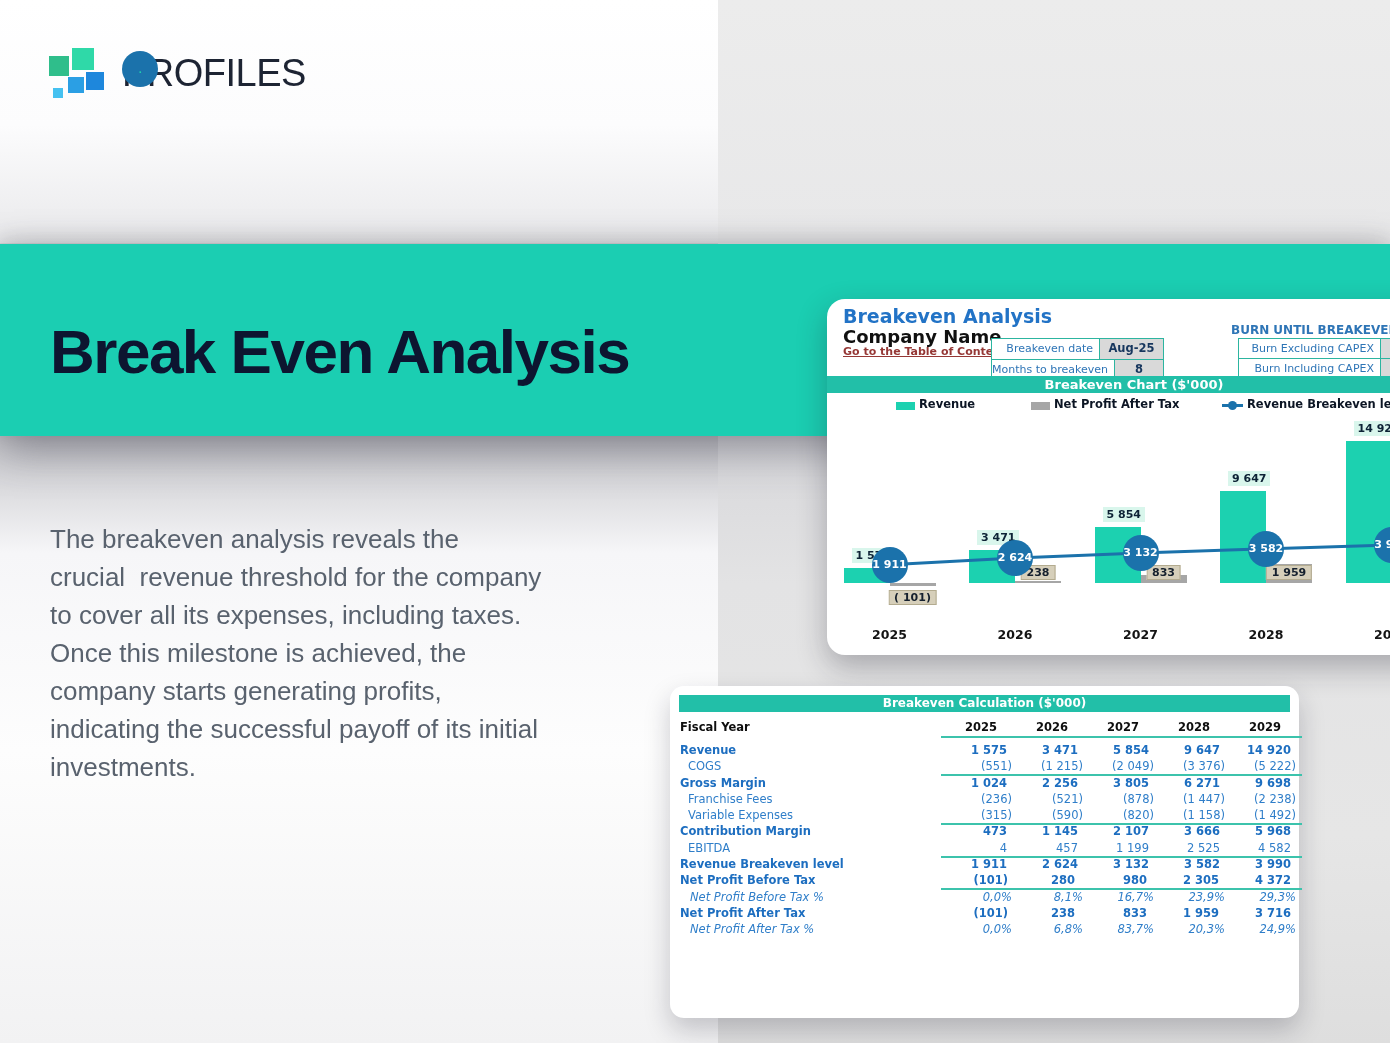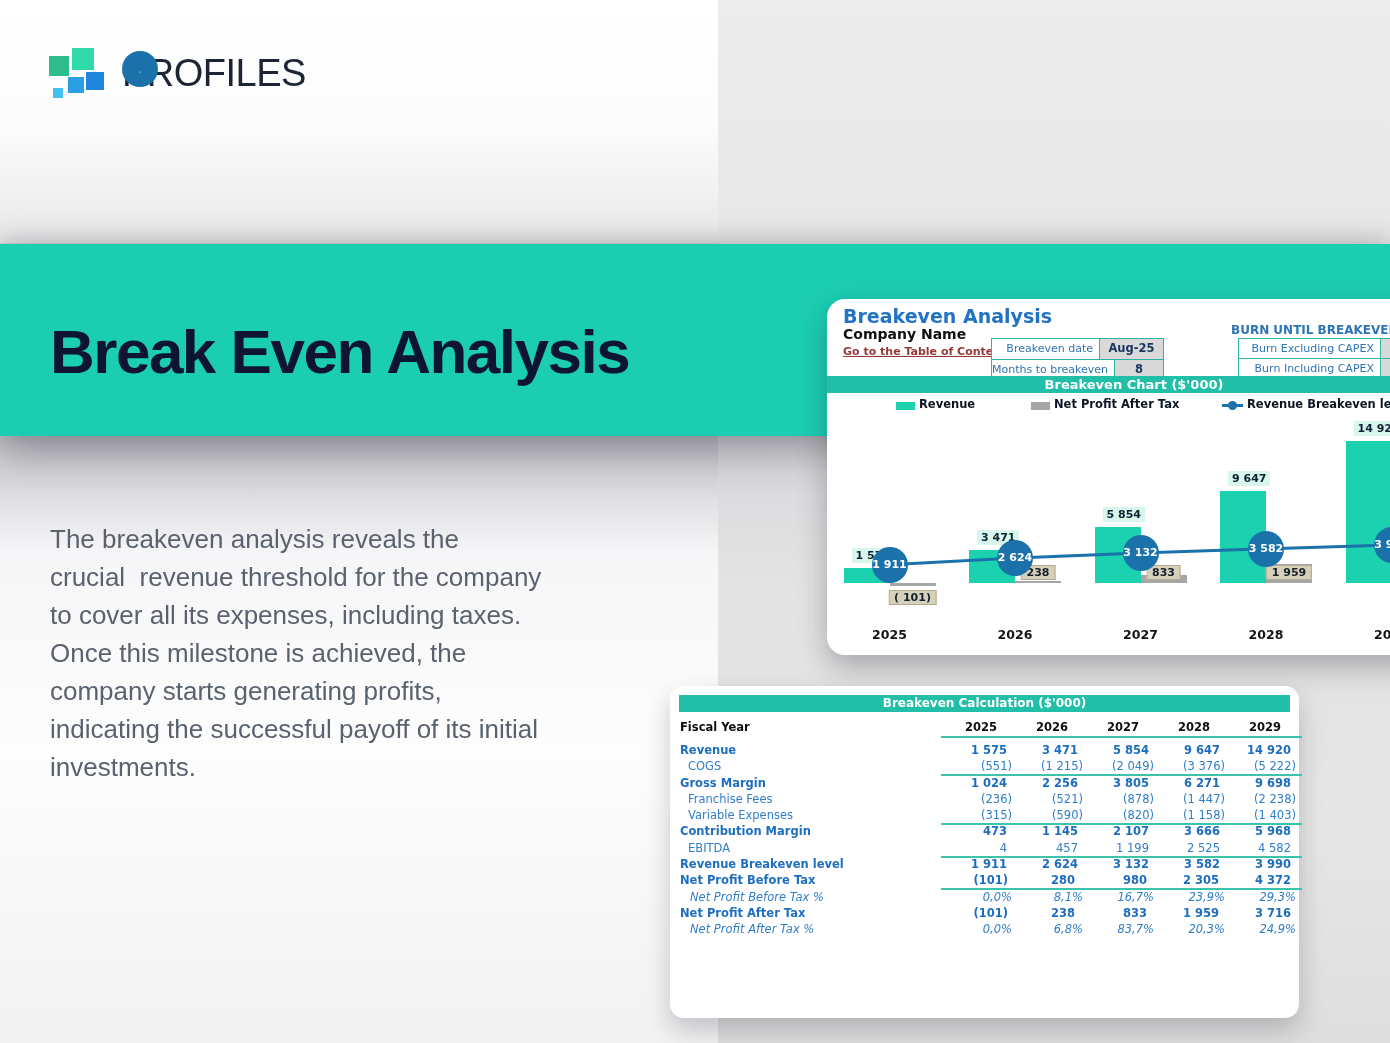--- a/index.html
+++ b/index.html
@@ -31,21 +31,21 @@
   .intro{position:absolute;left:50px;top:520px;width:590px;z-index:1;font-size:26px;line-height:38px;color:#59626e;white-space:pre-wrap;}
 
   
   .card{position:absolute;background:#ffffff;z-index:3;}
   .chart-card{left:827px;top:299px;width:614px;height:356px;border-radius:18px;box-shadow:0 12px 30px rgba(25,25,40,.30);}
   .table-card{left:670px;top:686px;width:629px;height:332px;border-radius:14px;box-shadow:0 12px 26px rgba(25,25,40,.22);}
 
   
   .xl{font-family:"DejaVu Sans",sans-serif;}
   .xl-title{position:absolute;left:16px;top:6px;font-size:19px;font-weight:700;color:#2273c6;}
-  .xl-company{position:absolute;left:16px;top:27px;font-size:14px;font-weight:700;color:#101010;}
+  .xl-company{position:absolute;left:16px;top:27px;font-size:18px;font-weight:700;color:#101010;}
   .xl-toc{position:absolute;left:16px;top:46px;font-size:11px;font-weight:700;color:#953735;text-decoration:underline;cursor:pointer;}
   .mini-head{position:absolute;top:24px;font-size:12px;font-weight:700;color:#2e75b6;white-space:nowrap;}
   .ph{left:152px;width:172px;text-align:center;margin-top:32px;}
   .bh{left:404px;}
   .minitable{position:absolute;top:39px;border:1px solid #2cb5a0;}
   .pt{left:164px;width:171px;}
   .bt{left:411px;width:230px;}
   .mt-row{display:flex;border-top:1px solid #2cb5a0;}
   .mt-row:first-child{border-top:none;}
   .pt .mt-row{height:20px;}
@@ -233,21 +233,21 @@
         <div class="num">(878)</div>
         <div class="num">(1 447)</div>
         <div class="num">(2 238)</div>
       </div>
       <div class="trow r-ind rule">
         <div class="tlabel">Variable Expenses</div>
         <div class="num">(315)</div>
         <div class="num">(590)</div>
         <div class="num">(820)</div>
         <div class="num">(1 158)</div>
-        <div class="num">(1 403)</div>
+        <div class="num">(1 492)</div>
       </div>
       <div class="trow r-bold">
         <div class="tlabel">Contribution Margin</div>
         <div class="num hang">473</div>
         <div class="num hang">1 145</div>
         <div class="num hang">2 107</div>
         <div class="num hang">3 666</div>
         <div class="num hang">5 968</div>
       </div>
       <div class="trow r-ind rule">

